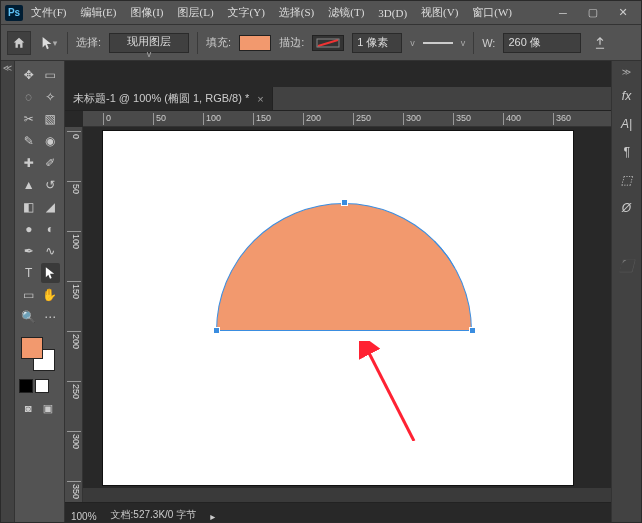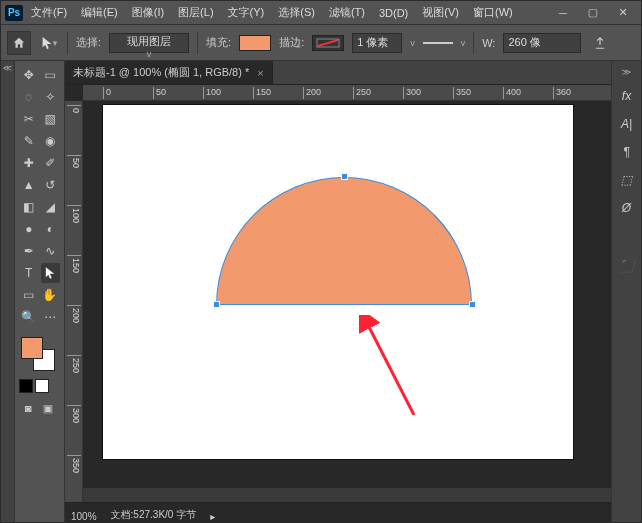--- a/index.html
+++ b/index.html
@@ -1,21 +1,21 @@
 <!DOCTYPE html>
 <html><head>
 <meta charset="utf-8">
 <style>
   * { margin: 0; padding: 0; box-sizing: border-box; font-family: "Microsoft YaHei", sans-serif; }
   body { background: #111; width: 642px; height: 523px; overflow: hidden; color: #ddd; font-size: 11px; }
   .app { background: #535353; width: 642px; height: 523px; display: flex; flex-direction: column; border: 1px solid #2a2a2a; }
   
   .menubar { height: 24px; background: #535353; display: flex; align-items: center; gap: 2px; padding: 0 4px; border-bottom: 1px solid #333; }
   .ps-logo { width: 18px; height: 16px; background: #001d33; color: #5fc3f7; font-size: 10px; font-weight: bold; display: flex; align-items: center; justify-content: center; border-radius: 2px; }
-  .menu-item { padding: 2px 6px; color: #ddd; cursor: default; }
+  .menu-item { padding: 2px 6px; color: #ddd; cursor: default; font-family: Liberation Serif, serif; }
   .menu-spacer { flex: 1; }
   .win-btn { width: 28px; height: 20px; display: flex; align-items: center; justify-content: center; color: #ccc; }
   
   .options { height: 36px; background: #535353; display: flex; align-items: center; gap: 8px; padding: 0 6px; border-bottom: 1px solid #323232; font-size: 11px; }
   .home-btn { width: 24px; height: 24px; background: #404040; border: 1px solid #333; display: flex; align-items: center; justify-content: center; color: #ccc; }
   .cursor-ico { width: 20px; height: 20px; display: flex; align-items: center; justify-content: center; color: #ccc; }
   .opt-sep { width: 1px; height: 22px; background: #3a3a3a; }
   .opt-label { color: #ccc; }
   .opt-select { background: #404040; border: 1px solid #2a2a2a; color: #ddd; height: 20px; width: 80px; display: flex; align-items: center; padding: 0 6px; justify-content: space-between; flex-direction: column; }
   .swatch { width: 32px; height: 16px; border: 1px solid #222; }
@@ -32,21 +32,21 @@
   .tool.sel { background: #3a3a3a; color: #fff; }
   .color-swatches { margin-top: 6px; position: relative; width: 38px; height: 36px; }
   .fg { position: absolute; width: 22px; height: 22px; background: #f2996e; border: 1px solid #222; left: 2px; top: 2px; z-index: 2; }
   .bg { position: absolute; width: 22px; height: 22px; background: #fff; border: 1px solid #222; left: 14px; top: 14px; }
   .mini-sw { margin-top: 6px; display: flex; gap: 2px; }
   .mini-sw div { width: 14px; height: 14px; border: 1px solid #222; }
   .qm { margin-top: 4px; display: flex; gap: 2px; }
   .qm div { width: 18px; height: 18px; display: flex; align-items: center; justify-content: center; color: #ccc; }
   
   .doc-wrap { flex: 1; display: flex; flex-direction: column; background: #282828; }
-  .tabbar { height: 24px; background: #424242; display: flex; align-items: stretch; border-bottom: 1px solid #222; }
+  .tabbar { height: 24px; background: #424242; display: flex; align-items: stretch; border-bottom: 1px solid #222; margin-top: 26px; }
   .tab { background: #282828; color: #ccc; display: flex; align-items: center; padding: 0 8px; gap: 8px; font-size: 11px; border-right: 1px solid #222; }
   .tab .x { color: #999; }
   .rulers-and-canvas { flex: 1; position: relative; background: #282828; }
   .ruler-h { position: absolute; left: 18px; right: 0; top: 0; height: 16px; background: #4a4a4a; border-bottom: 1px solid #333; color: #ccc; }
   .ruler-h .tick { position: absolute; top: 2px; font-size: 9px; border-left: 1px solid #999; padding-left: 2px; height: 12px; }
   .ruler-v { position: absolute; left: 0; top: 16px; bottom: 0; width: 18px; background: #4a4a4a; border-right: 1px solid #333; }
   .ruler-v .tick { position: absolute; left: 2px; font-size: 9px; border-top: 1px solid #999; padding-top: 2px; width: 14px; writing-mode: vertical-rl; }
   .canvas-scroll { position: absolute; left: 18px; top: 16px; right: 0; bottom: 0; overflow: hidden; background: #282828; }
   .canvas { position: absolute; left: 20px; top: 4px; width: 470px; height: 354px; background: #fff; box-shadow: 0 0 0 1px #111; }
   .semi { position: absolute; left: 113px; top: 72px; width: 256px; height: 128px; background: #f2996e; border: 1px solid #3a8de0; border-bottom: 1px solid #3a8de0; border-top-left-radius: 256px 256px; border-top-right-radius: 256px 256px; }

